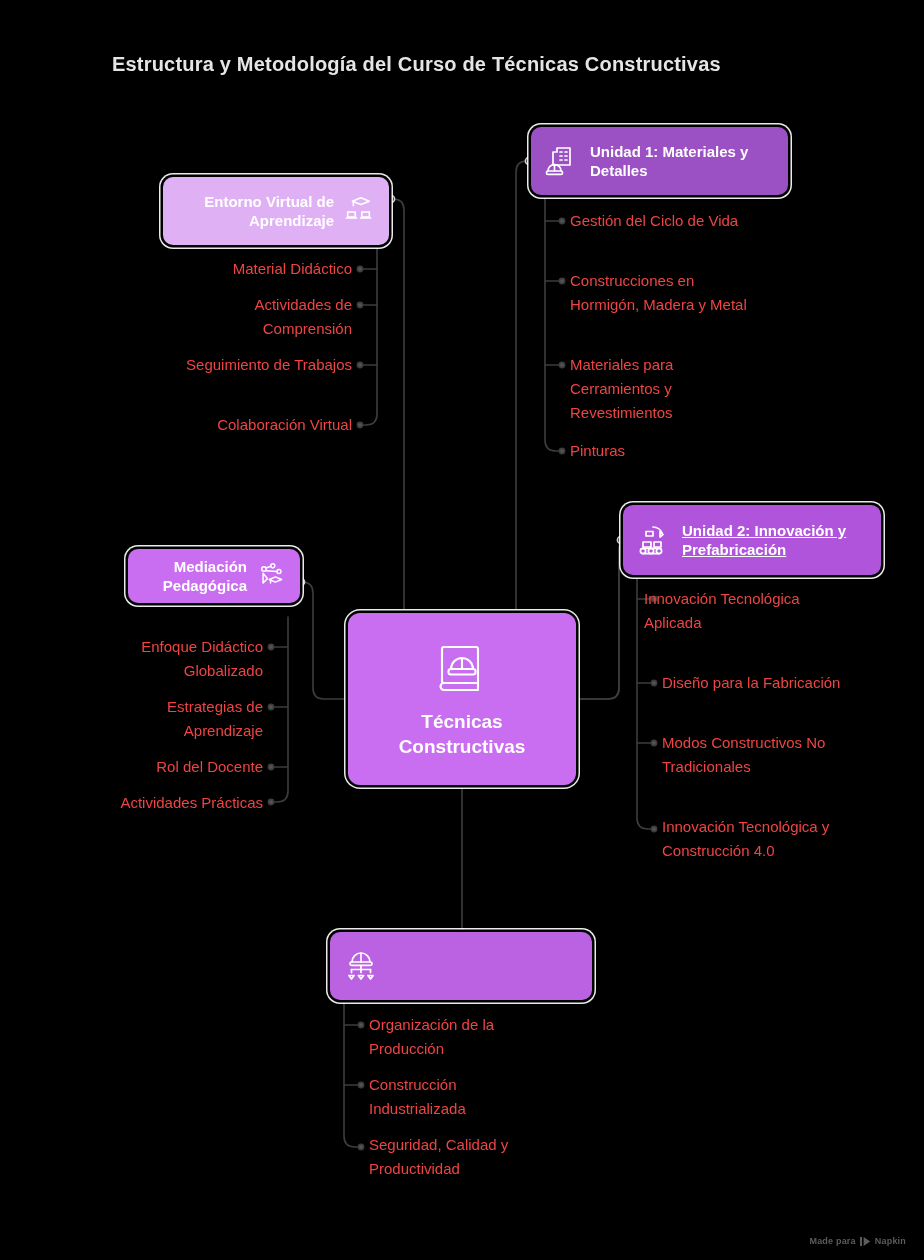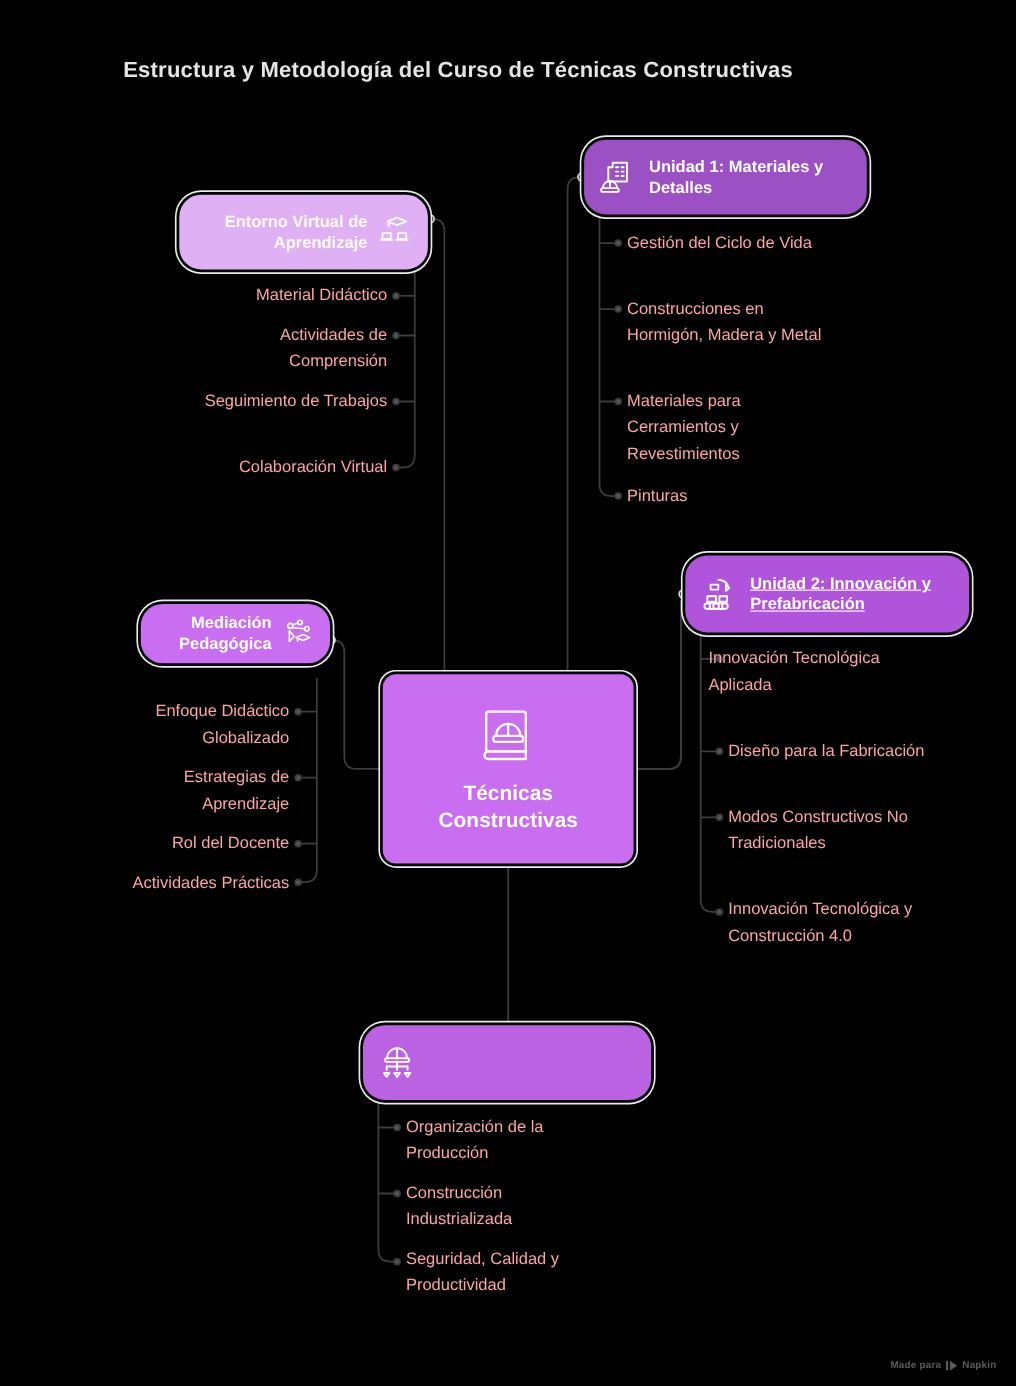--- a/index.html
+++ b/index.html
@@ -36,21 +36,21 @@
   #wires {
     position: absolute;
     left: 0; top: 0;
     width: 924px; height: 1260px;
     pointer-events: none;
   }
 
   
   .node {
     position: absolute;
-    border-radius: 20px;
+    border-radius: 10px;
     display: flex;
     align-items: center;
     padding: 12px 14px;
     color: #ffffff;
     font-weight: bold;
     box-shadow: 0 0 0 2.5px #000000, 0 0 0 4px rgba(255,255,255,0.92);
   }
   .node .label { line-height: 1.28; }
   .node .ico { flex: 0 0 auto; display: flex; align-items: center; justify-content: center; }
   .node .ico svg { display: block; }
@@ -110,21 +110,21 @@
     gap: 9px;
     justify-content: flex-end;
   }
   #node-mediacion .label { font-size: 15px; text-align: right; }
 
   
   .sublist { position: absolute; }
   .subitem {
     position: absolute;
     font-size: 15px;
-    color: #fca5a5;
+    color: #ef4444;
     line-height: 24px;
   }
   .sublist.left .subitem { text-align: right; }
   .sublist.right .subitem { text-align: left; }
 
   
   #watermark {
     position: absolute;
     right: 18px; bottom: 14px;
     display: flex;

